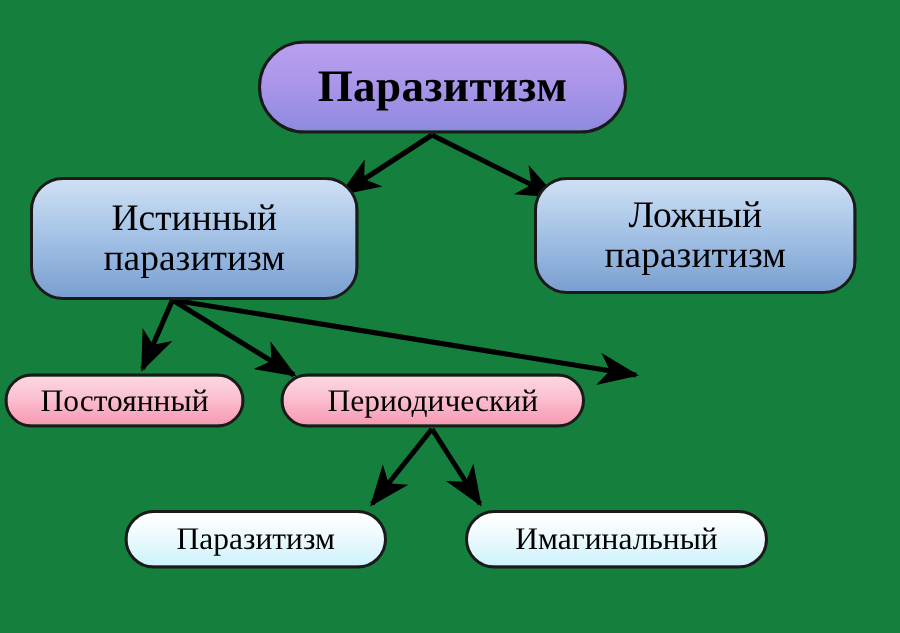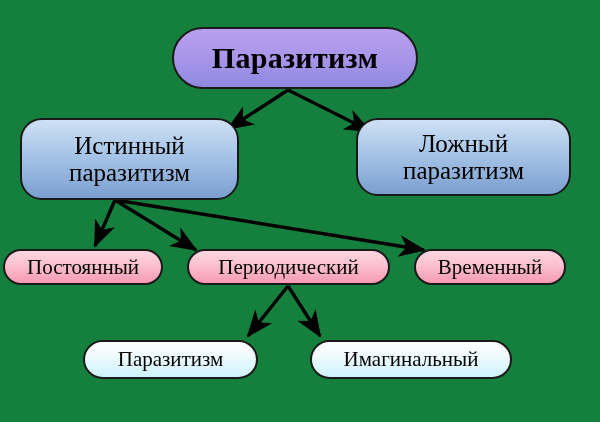--- a/index.html
+++ b/index.html
@@ -128,19 +128,18 @@
   <div class="node node-blue node-true">Истинный
 паразитизм</div>
 
   <div class="node node-blue node-false">Ложный
 паразитизм</div>
 
   <div class="node node-pink node-permanent">Постоянный</div>
 
   <div class="node node-pink node-periodic">Периодический</div>
 
-  <div class="node node-pink node-temporary">Временный</div>
 
   <div class="node node-cyan node-larval">Паразитизм</div>
 
   <div class="node node-cyan node-imaginal">Имагинальный</div>
 
 </div>
 
 </body></html>

